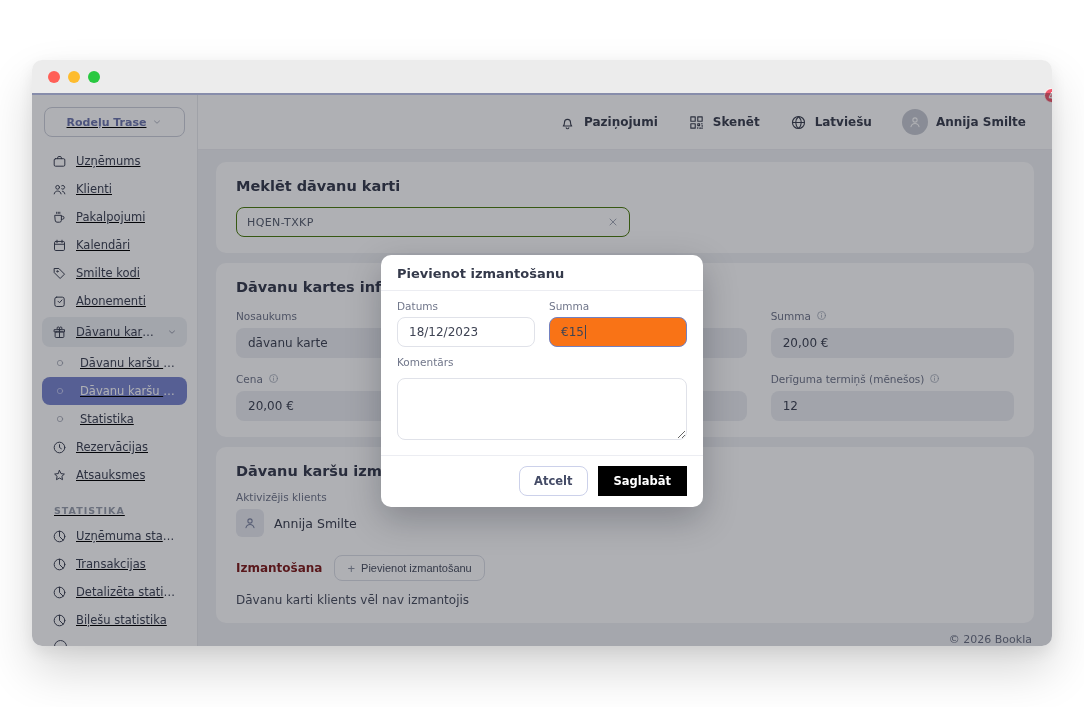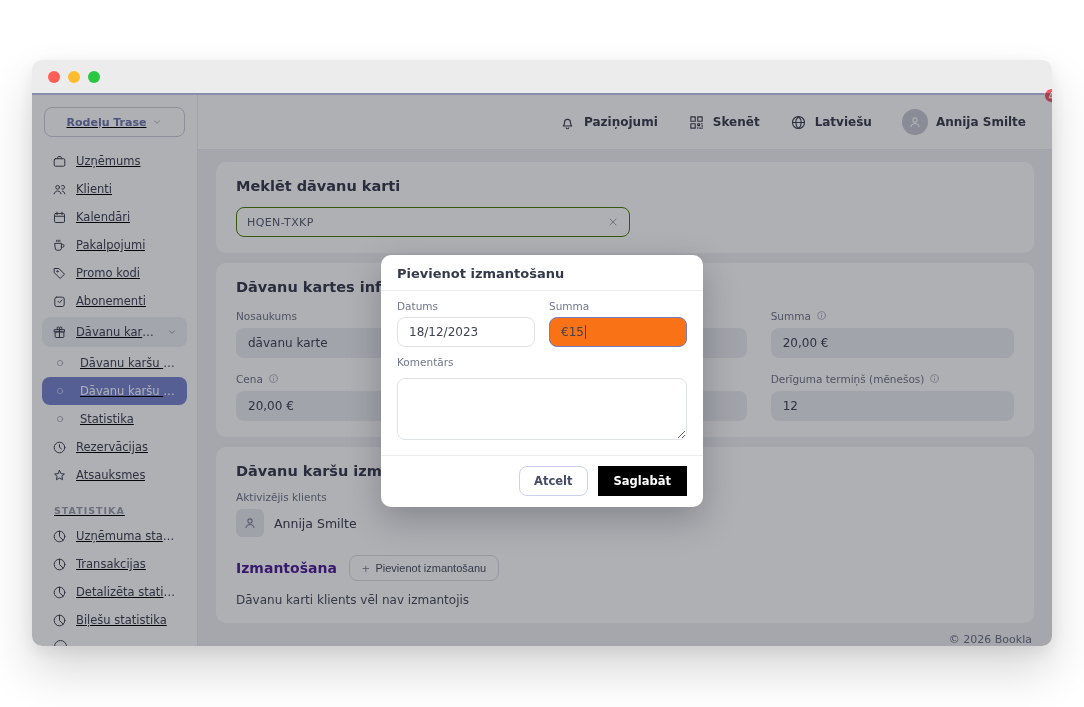--- a/index.html
+++ b/index.html
@@ -71,21 +71,21 @@
   .field-value { height:30px; background:#eceef2; border-radius:8px; display:flex; align-items:center;
                  padding:0 12px; font-size:12px; color:#3f4454; }
 
   .mini-label { font-size:10.5px; color:#70768a; margin-top:12px; }
   .client-row { display:flex; align-items:center; gap:10px; margin-top:6px; }
   .client-ic { width:28px; height:28px; border-radius:6px; background:#e9ebf1; color:#7c84a0;
                display:flex; align-items:center; justify-content:center; }
   .client-ic svg { width:16px; height:16px; display:block; }
   .client-name { font-size:12.5px; color:#3c4150; }
   .usage-row { display:flex; align-items:center; gap:12px; margin-top:18px; }
-  .usage-label { font-size:14px; font-weight:700; color:#4c1d95;text-align:center; }
+  .usage-label { font-size:12px; font-weight:700; color:#7f1d1d;text-align:center; }
   .add-usage-btn { height:26px; border:1px solid #dcdee6; border-radius:8px; background:#fff;
                    display:flex; align-items:center; gap:6px; padding:0 12px; font-size:11px; color:#4a5060; cursor:pointer; }
   .add-usage-btn .plus { color:#8d93a3; font-size:13px; }
   .empty-text { margin-top:12px; font-size:12px; color:#4a4f5f; }
   .footer-note { text-align:right; font-size:11px; color:#6b7183; padding:0 2px; }
 
   
   .overlay { position:absolute; left:0; right:0; top:33px; bottom:0; background:rgba(13,16,27,.33); z-index:50; }
 
   .modal { position:absolute; left:349px; top:195px; width:322px; background:#fff; border-radius:10px;
@@ -147,44 +147,44 @@
               <path d="M3.5 19c.6-3 2.8-4.5 5.5-4.5s4.9 1.5 5.5 4.5"></path>
               <path d="M15.5 6a3 3 0 1 1 0 5"></path>
               <path d="M16.8 14.8c2.1.5 3.3 1.8 3.7 4.2"></path>
             </svg>
           </span>
         <span class="nlabel">Klienti</span>
       </div>
       <div class="nav-item">
         <span class="nicon">
             <svg viewBox="0 0 24 24" fill="none" stroke="currentColor" stroke-width="1.6" stroke-linecap="round" stroke-linejoin="round">
-              <rect x="4" y="5.5" width="16" height="14.5" rx="2"></rect>
-              <path d="M8 3.5v4M16 3.5v4M4 10h16"></path>
-            </svg>
-          </span>
-        <span class="nlabel">Kalendāri</span>
-      </div>
-      <div class="nav-item">
-        <span class="nicon">
-            <svg viewBox="0 0 24 24" fill="none" stroke="currentColor" stroke-width="1.6" stroke-linecap="round" stroke-linejoin="round">
               <path d="M5 8.5h10v8a3 3 0 0 1-3 3H8a3 3 0 0 1-3-3z"></path>
               <path d="M15 10h1.8a2.4 2.4 0 0 1 0 4.8H15"></path>
               <path d="M7.5 5.5v-2M10 5.5v-2M12.5 5.5v-2"></path>
             </svg>
           </span>
         <span class="nlabel">Pakalpojumi</span>
       </div>
       <div class="nav-item">
         <span class="nicon">
             <svg viewBox="0 0 24 24" fill="none" stroke="currentColor" stroke-width="1.6" stroke-linecap="round" stroke-linejoin="round">
+              <rect x="4" y="5.5" width="16" height="14.5" rx="2"></rect>
+              <path d="M8 3.5v4M16 3.5v4M4 10h16"></path>
+            </svg>
+          </span>
+        <span class="nlabel">Kalendāri</span>
+      </div>
+      <div class="nav-item">
+        <span class="nicon">
+            <svg viewBox="0 0 24 24" fill="none" stroke="currentColor" stroke-width="1.6" stroke-linecap="round" stroke-linejoin="round">
               <path d="M4 4h7l9 9-7 7-9-9z"></path>
               <circle cx="8.6" cy="8.6" r="1.1"></circle>
             </svg>
           </span>
-        <span class="nlabel">Promo kodi</span>
+        <span class="nlabel">Smilte kodi</span>
       </div>
       <div class="nav-item">
         <span class="nicon">
             <svg viewBox="0 0 24 24" fill="none" stroke="currentColor" stroke-width="1.6" stroke-linecap="round" stroke-linejoin="round">
               <rect x="4.5" y="5" width="15" height="15" rx="3"></rect>
               <path d="M9.5 11.5l2.5 2.5 4-4.5"></path>
             </svg>
           </span>
         <span class="nlabel">Abonementi</span>
       </div>

